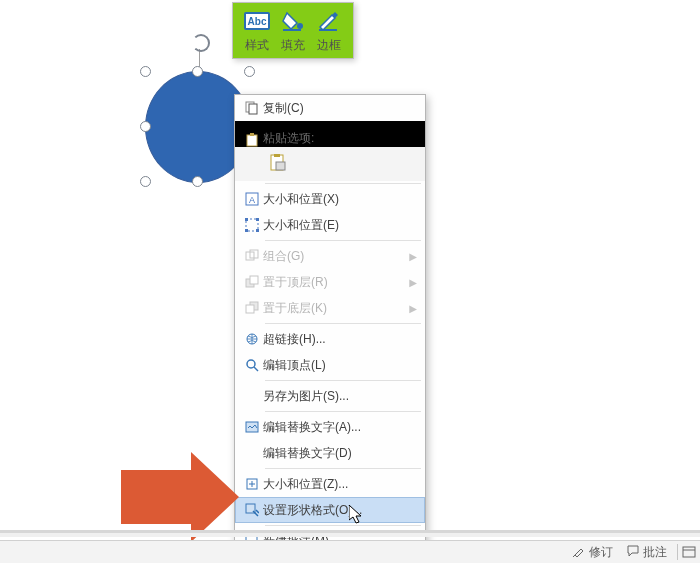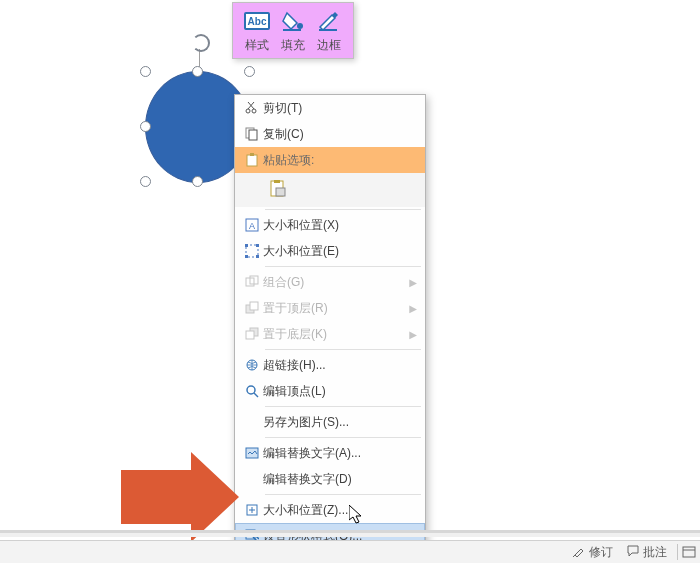--- a/index.html
+++ b/index.html
@@ -12,21 +12,21 @@
     font-size: 12px;
     color: #444;
     position: relative;
     overflow: hidden;
   }
   
   .mini-toolbar {
     position: absolute;
     left: 232px;
     top: 2px;
-    background: #f0abfc;
+    background: #84cc16;
     border: 1px solid #c0c0c0;
     box-shadow: 2px 2px 6px rgba(0,0,0,0.2);
     display: flex;
     padding: 4px 6px;
   }
   .mini-toolbar .item {
     width: 36px;
     text-align: center;
     font-size: 12px;
     color: #505050;
@@ -146,22 +146,23 @@
   .paste-opt {
     width: 26px;
     height: 26px;
     border: 1px solid transparent;
     margin-right: 3px;
     display: flex;
     align-items: center;
     justify-content: center;
   }
   .paste-header {
-    background: #fdba74;
+    background: #000000;
     color: #6a6a6a;
+    align-items: flex-end;
   }
   
   .big-arrow {
     position: absolute;
     left: 121px;
     top: 452px;
     pointer-events: none;
   }
   
   .cursor {
@@ -255,30 +256,20 @@
       </svg>
     </div>
     <div>边框</div>
   </div>
 </div>
 
 <div class="context-menu">
   <div class="menu-item">
     <span class="mi-icon">
       <svg width="14" height="14">
-          <path d="M3 1 L9 8 M9 1 L3 8" stroke="#555" stroke-width="1"></path>
-          <circle cx="3" cy="10" r="2" fill="none" stroke="#555"></circle>
-          <circle cx="9" cy="10" r="2" fill="none" stroke="#555"></circle>
-        </svg>
-    </span>
-    <span class="mi-label">剪切(T)</span>
-  </div>
-  <div class="menu-item">
-    <span class="mi-icon">
-      <svg width="14" height="14">
           <rect x="1" y="1" width="8" height="10" fill="#fff" stroke="#888"></rect>
           <rect x="4" y="3" width="8" height="10" fill="#fff" stroke="#555"></rect>
         </svg>
     </span>
     <span class="mi-label">复制(C)</span>
   </div>
   <div class="menu-item paste-header">
     <span class="mi-icon">
       <svg width="14" height="14">
           <rect x="2" y="2" width="10" height="11" fill="#fff" stroke="#bfa24a"></rect>

